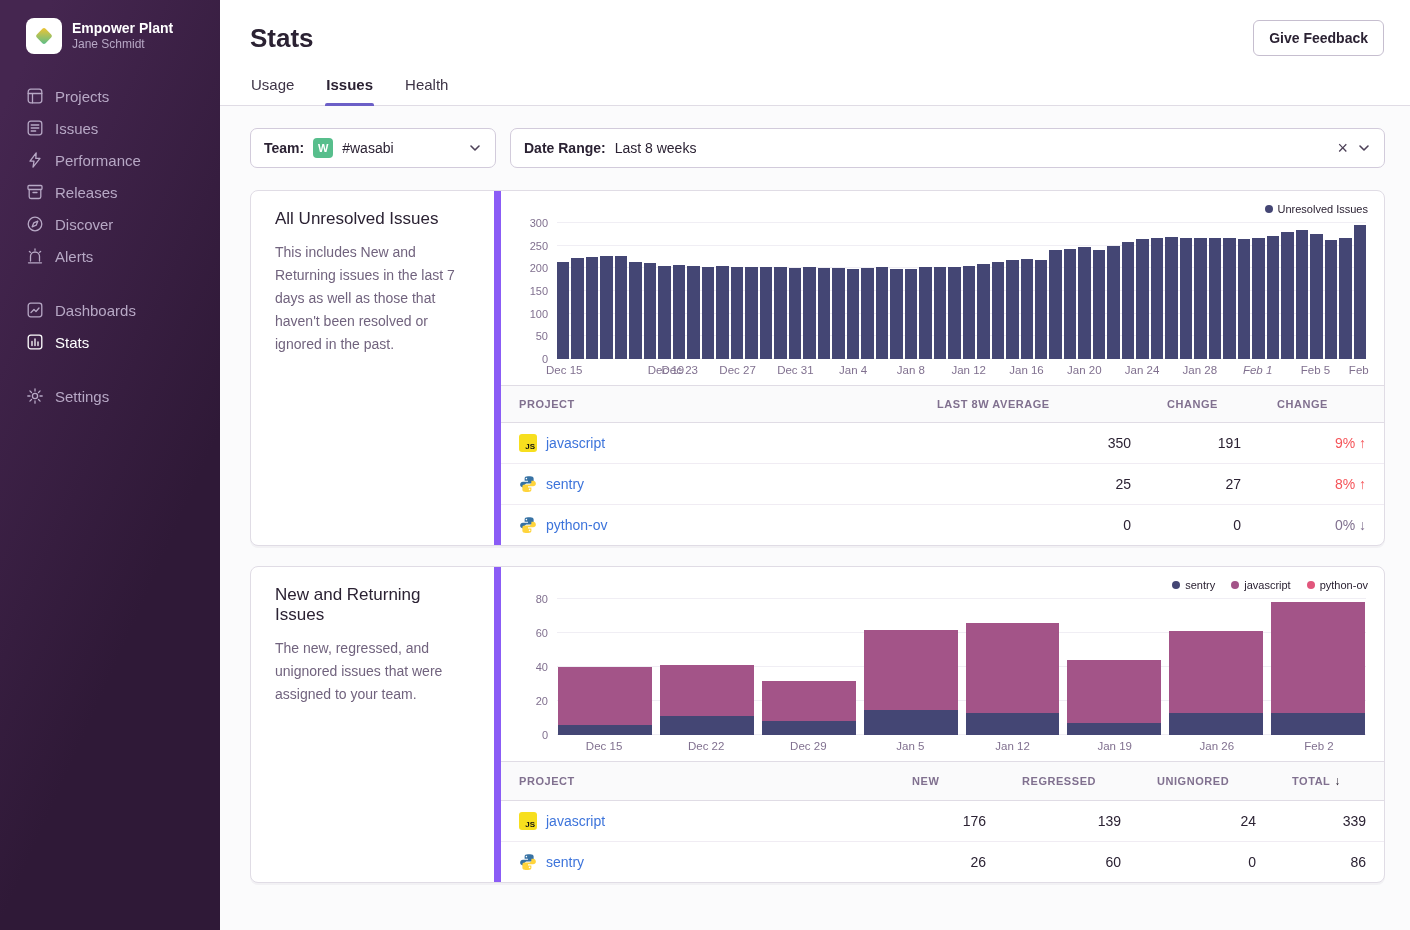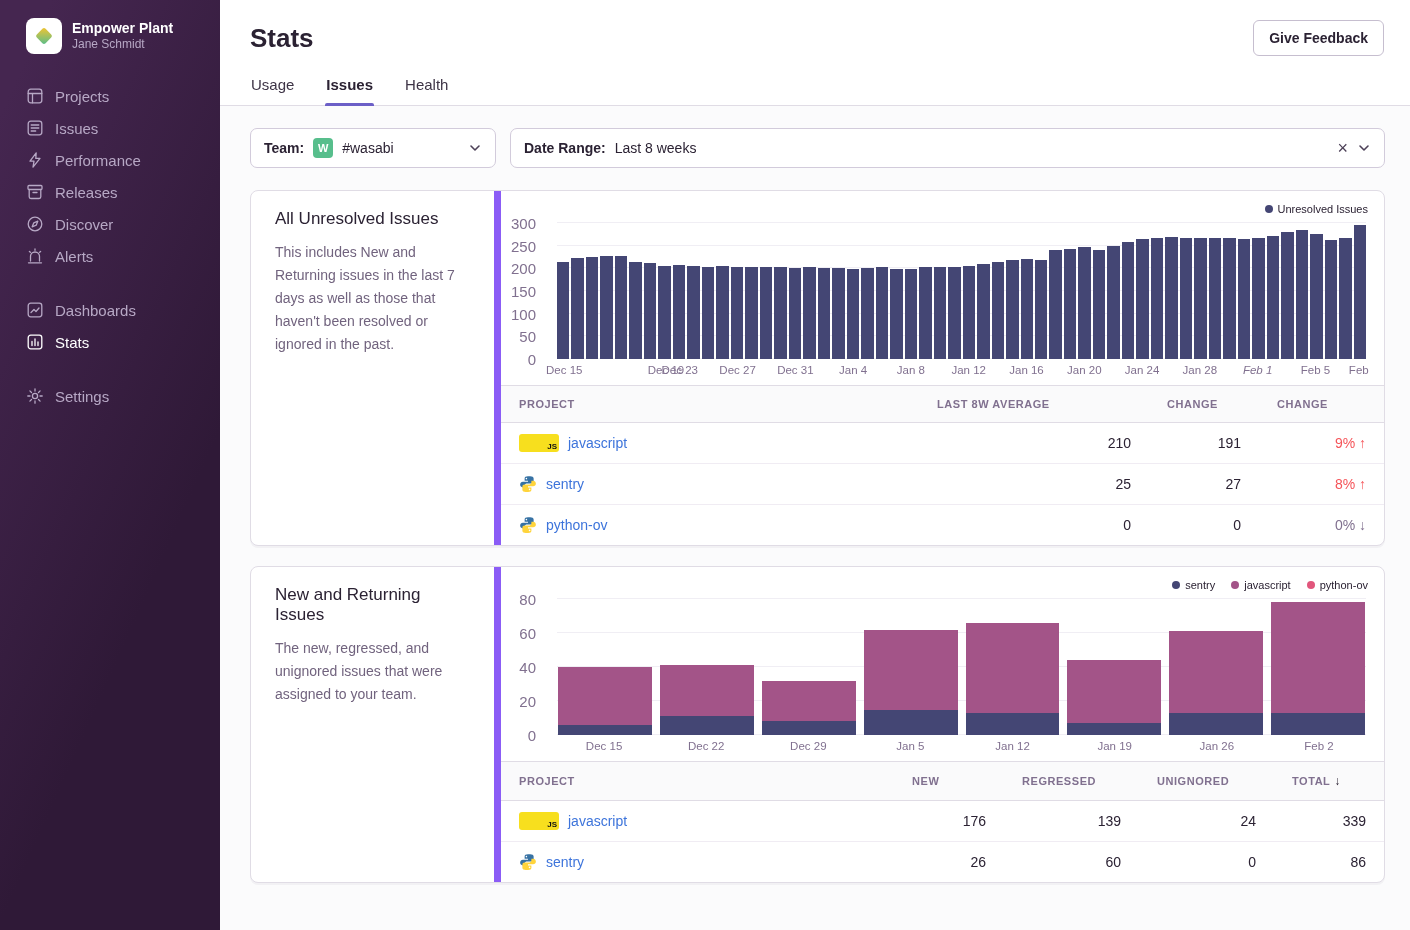--- a/index.html
+++ b/index.html
@@ -52,41 +52,41 @@
   .panel-desc{font-size:14px;color:#71637e;line-height:1.65}
   .panel-right{min-width:0;display:flex;flex-direction:column}
 
   
   .chart{padding:12px 16px 2px}
   .chart-legend{display:flex;justify-content:flex-end;gap:16px;font-size:11px;color:#2b2233;margin-bottom:8px;min-height:12px}
   .legend-item{display:flex;align-items:center;gap:5px;cursor:pointer}
   .legend-dot{width:8px;height:8px;border-radius:50%}
   .plot{position:relative;height:136px;margin-left:40px;margin-right:2px}
   .gridline{position:absolute;left:0;right:0;height:0;border-top:1px solid #f0eef4}
-  .ytick{position:absolute;right:100%;margin-right:21px;transform:translateY(50%);font-size:15px;color:#80708f}
+  .ytick{position:absolute;right:100%;margin-right:9px;transform:translateY(50%);font-size:11px;color:#80708f}
   .bars{position:absolute;left:0;right:0;top:0;bottom:0;display:flex;align-items:flex-end;gap:2px}
   .bar{flex:1 1 0}
   .bars2{position:absolute;left:0;right:0;top:0;bottom:0;display:flex;align-items:flex-end;gap:8px;padding:0 1px}
   .stack{flex:1 1 0;height:100%;display:flex;flex-direction:column;justify-content:flex-end}
   .seg{width:100%}
   .xlabels{position:relative;height:24px;margin-left:40px;margin-right:2px;font-size:11.5px;color:#80708f}
   .xlabel{position:absolute;top:5px;transform:translateX(-50%);white-space:nowrap}
   .xlabels2{display:flex;gap:8px}
   .xlabel2{flex:1;text-align:center;padding-top:5px;font-size:11.5px;color:#80708f}
 
   
   .ptable{width:100%;border-collapse:collapse;font-size:14px}
   .ptable th{font-size:11px;letter-spacing:.05em;color:#80708f;font-weight:700;text-align:left;padding:12px 18px;background:#fafafb;border-top:1px solid #e0dce5;border-bottom:1px solid #e0dce5;white-space:nowrap}
   .ptable th.num{text-align:left}
   .ptable td{padding:11px 18px;font-variant-numeric:tabular-nums}
   .ptable tbody tr + tr td{border-top:1px solid #f0ecf3}
   .num{text-align:right}
   .proj{display:flex;align-items:center;gap:9px}
   .proj a{color:#3d74db;text-decoration:none;cursor:pointer}
-  .js-ic{width:40px;height:18px;background:#f7df1e;border-radius:3px;display:flex;align-items:flex-end;justify-content:flex-end;font-size:8px;font-weight:700;color:#111;padding:1px 2px}
+  .js-ic{width:18px;height:18px;background:#f7df1e;border-radius:3px;display:flex;align-items:flex-end;justify-content:flex-end;font-size:8px;font-weight:700;color:#111;padding:1px 2px}
   .py-ic{width:18px;height:18px;display:flex}
   .py-ic svg{width:18px;height:18px}
   .sort-arrow{color:#2b2233;font-size:12px}
   .t0 th:nth-child(2),.t0 td:nth-child(2){width:230px}
   .t0 th:nth-child(3),.t0 td:nth-child(3){width:110px}
   .t0 th:nth-child(4),.t0 td:nth-child(4){width:125px}
   .t1 th:nth-child(2),.t1 td:nth-child(2){width:110px}
   .t1 th:nth-child(3),.t1 td:nth-child(3){width:135px}
   .t1 th:nth-child(4),.t1 td:nth-child(4){width:135px}
   .t1 th:nth-child(5),.t1 td:nth-child(5){width:110px}
@@ -355,21 +355,21 @@
                 </tr>
               </thead>
               <tbody>
                 <tr>
                   <td>
                     <span class="proj">
                       <span class="js-ic">JS</span>
                       <a>javascript</a>
                     </span>
                   </td>
-                  <td class="num">210</td>
+                  <td class="num">350</td>
                   <td class="num">191</td>
                   <td class="num"><span style="color: rgb(245, 84, 89);">9% ↑</span></td>
                 </tr>
                 <tr>
                   <td>
                     <span class="proj">
                       <span class="py-ic">
                         <svg viewBox="0 0 16 16">
                           <path fill="#3772a4" d="M8 1C6 1 5 1.8 5 3v2h3v1H3.5C2 6 1 7 1 8.5S2 11 3.5 11H5V9.5C5 8 6 7.5 7.5 7.5H11c1.2 0 2-.8 2-2V3c0-1.2-1.3-2-3-2H8z"></path>
                           <path fill="#ffd43b" d="M8 15c2 0 3-.8 3-2v-2H8v-1h4.5c1.5 0 2.5-1 2.5-2.5S14 5 12.5 5H11v1.5C11 8 10 8.5 8.5 8.5H5c-1.2 0-2 .8-2 2V13c0 1.2 1.3 2 3 2h2z"></path>

